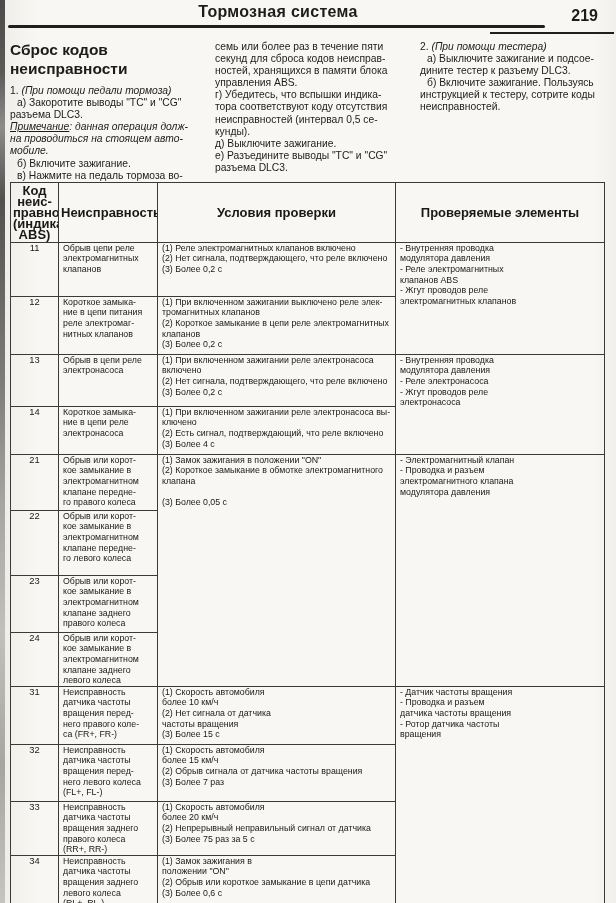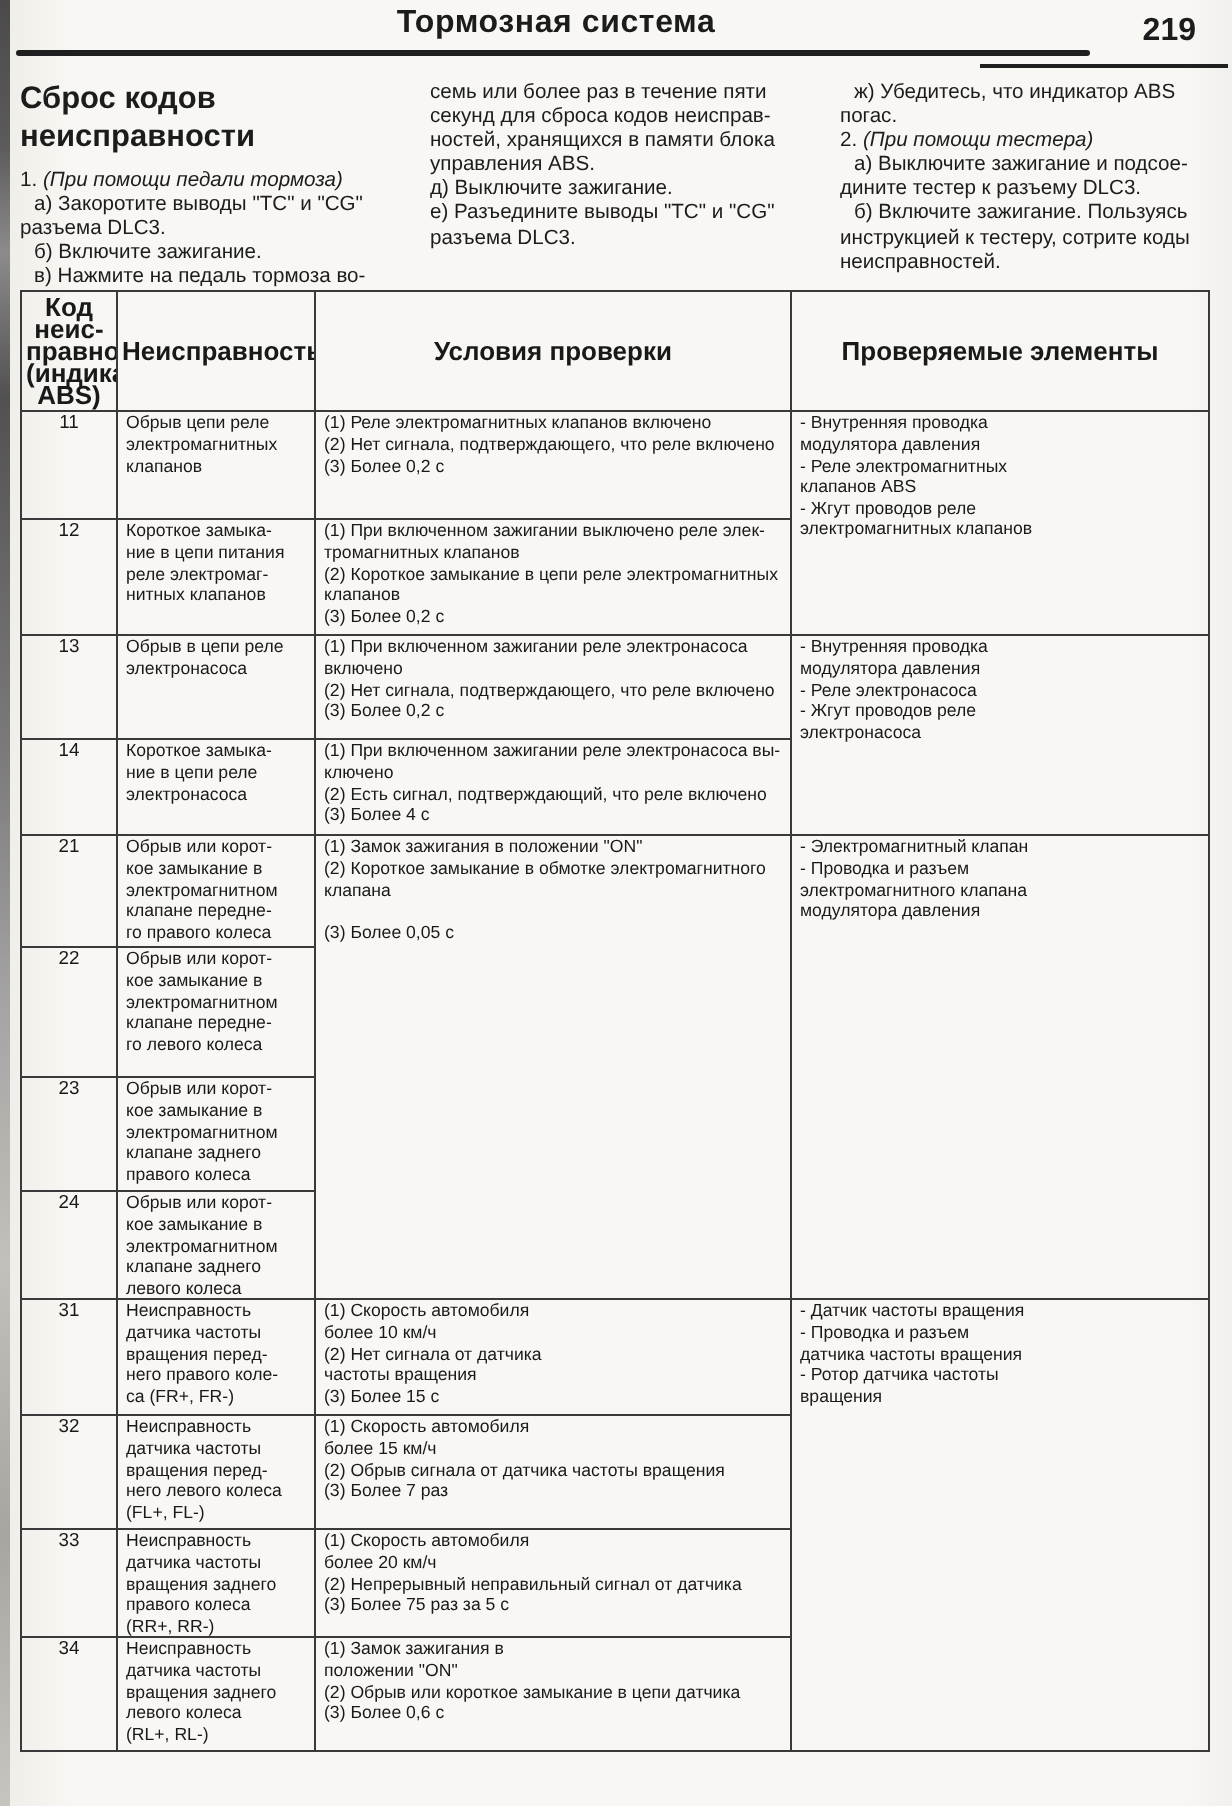--- a/index.html
+++ b/index.html
@@ -71,35 +71,40 @@
     <div class="rule-pagenum"></div>
   </div>
 
   <div class="intro">
     <div class="col">
       <h2 class="section-title pre">Сброс кодов
 неисправности</h2>
       <p class="pre"><span class="num">1. </span><span class="it">(При помощи педали тормоза)</span></p>
       <p class="pre ind">а) Закоротите выводы "ТС" и "CG"
 разъема DLC3.</p>
+      <p class="pre it"><span class="und">Примечание</span><span>: данная операция долж-
+на проводиться на стоящем авто-
+мобиле.</span></p>
       <p class="pre ind">б) Включите зажигание.</p>
       <p class="pre ind">в) Нажмите на педаль тормоза во-</p>
     </div>
     <div class="col">
       <p class="pre">семь или более раз в течение пяти
 секунд для сброса кодов неисправ-
 ностей, хранящихся в памяти блока
 управления ABS.</p>
+      <p class="pre">г) Убедитесь, что вспышки индика-
+тора соответствуют коду отсутствия
+неисправностей (интервал 0,5 се-
+кунды).</p>
       <p class="pre">д) Выключите зажигание.</p>
       <p class="pre">е) Разъедините выводы "ТС" и "CG"
 разъема DLC3.</p>
     </div>
     <div class="col">
-      <p class="pre ind">ж) Убедитесь, что индикатор ABS
-погас.</p>
       <p class="pre"><span class="num">2. </span><span class="it">(При помощи тестера)</span></p>
       <p class="pre ind">а) Выключите зажигание и подсое-
 дините тестер к разъему DLC3.</p>
       <p class="pre ind">б) Включите зажигание. Пользуясь
 инструкцией к тестеру, сотрите коды
 неисправностей.</p>
     </div>
   </div>
 
 

